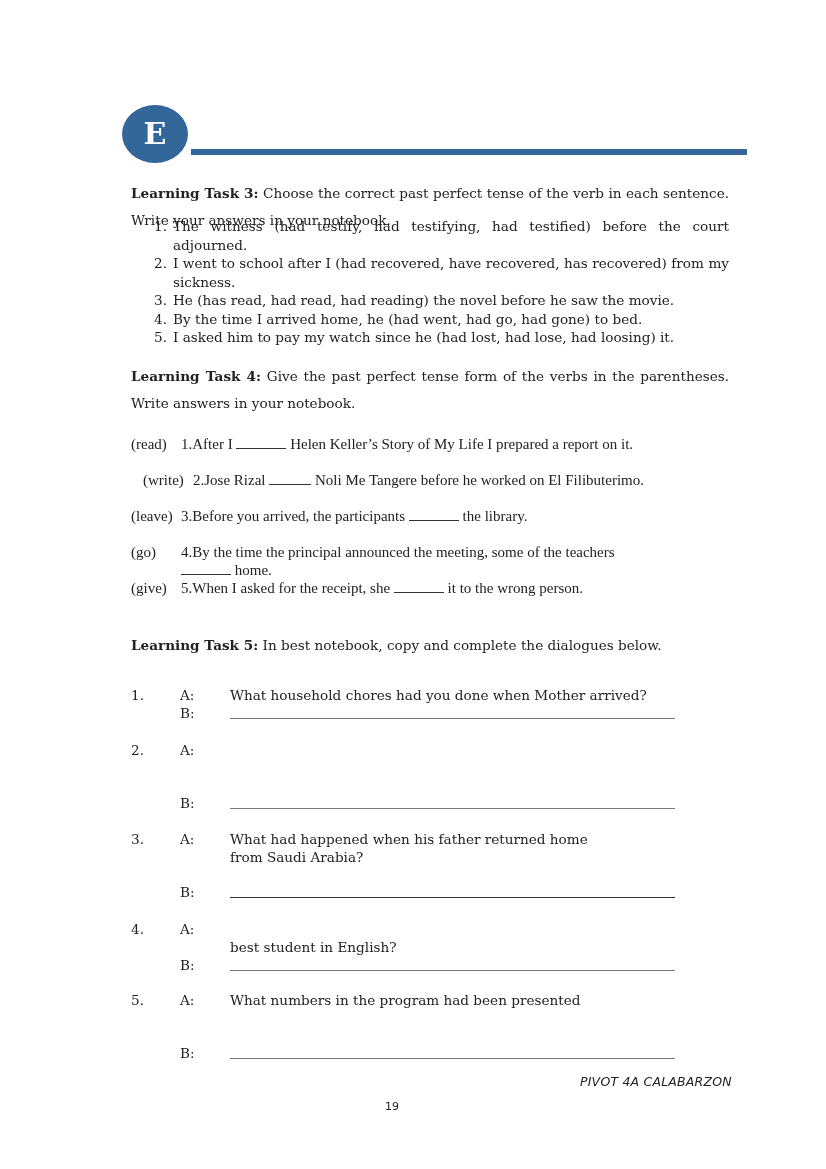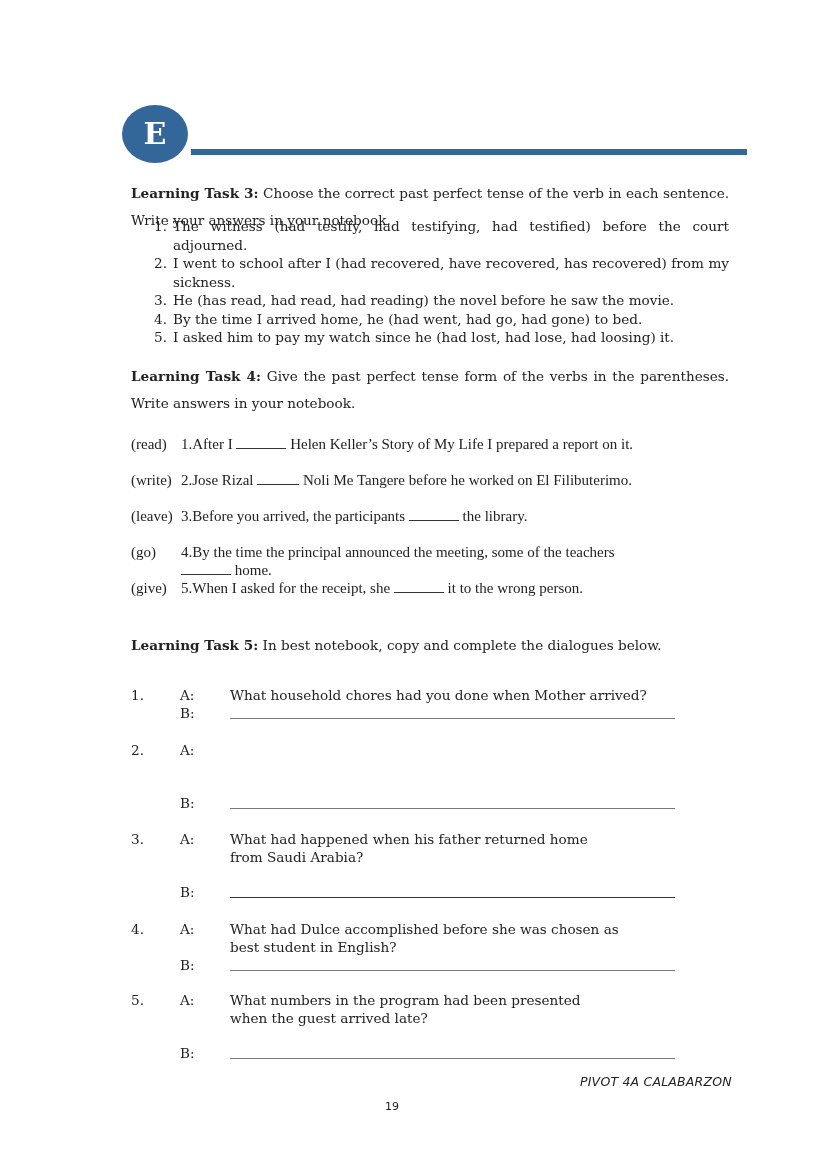--- a/index.html
+++ b/index.html
@@ -61,21 +61,21 @@
     </div>
 </div>
 
 <div class="abs para" style="top:363px;">
   <b>Learning Task 4:</b><span> Give the past perfect tense form of the verbs in the parentheses. Write  answers in your notebook.</span>
 </div>
 
 <div class="abs t4" style="top:435px;">
   <span class="verb">(read)</span><span>1.After I </span><span class="blank" style="width:50px"></span><span> Helen Keller’s Story of My Life I prepared a report on it.</span>
 </div>
-<div class="abs t4" style="top:471px;">
+<div class="abs t4" style="top:471px;margin-left:12px;">
   <span class="verb">(write)</span><span>2.Jose Rizal </span><span class="blank" style="width:42px"></span><span> Noli Me Tangere before he worked on El Filibuterimo.</span>
 </div>
 <div class="abs t4" style="top:507px;">
   <span class="verb">(leave)</span><span>3.Before you arrived, the participants </span><span class="blank" style="width:50px"></span><span> the library.</span>
 </div>
 <div class="abs t4" style="top:543px;">
   <span class="verb">(go)</span><span>4.By the time the principal announced the meeting, some of the teachers</span><br>
   <span class="verb"></span><span class="blank" style="width:50px"></span><span> home.</span>
 </div>
 <div class="abs t4" style="top:579px;">
@@ -106,29 +106,27 @@
   <span class="spk" style="top:0">A:</span>
   <span class="q" style="top:0">What had happened  when his father returned home</span>
   <span class="q" style="top:18px">from Saudi Arabia?</span>
   <span class="spk" style="top:53px">B:</span>
   <div class="ansline" style="top:67px; border-top-color:#333;"></div>
 </div>
 
 <div class="abs dl" style="top:920px; height:55px;">
   <span class="n">4.</span>
   <span class="spk" style="top:0">A:</span>
-  <span class="q" style="top:0">What had Dulce accomplished before she was chosen as</span>
   <span class="q" style="top:18px">best student in English?</span>
   <span class="spk" style="top:36px">B:</span>
   <div class="ansline" style="top:50px"></div>
 </div>
 
 <div class="abs dl" style="top:991px; height:70px;">
   <span class="n">5.</span>
   <span class="spk" style="top:0">A:</span>
   <span class="q" style="top:0">What numbers in the program had been presented</span>
-  <span class="q" style="top:18px">when the guest arrived late?</span>
   <span class="spk" style="top:53px">B:</span>
   <div class="ansline" style="top:67px"></div>
 </div>
 
 <div class="abs footer">PIVOT 4A CALABARZON</div>
 <div class="abs pagenum">19</div>
 
 </body></html>

